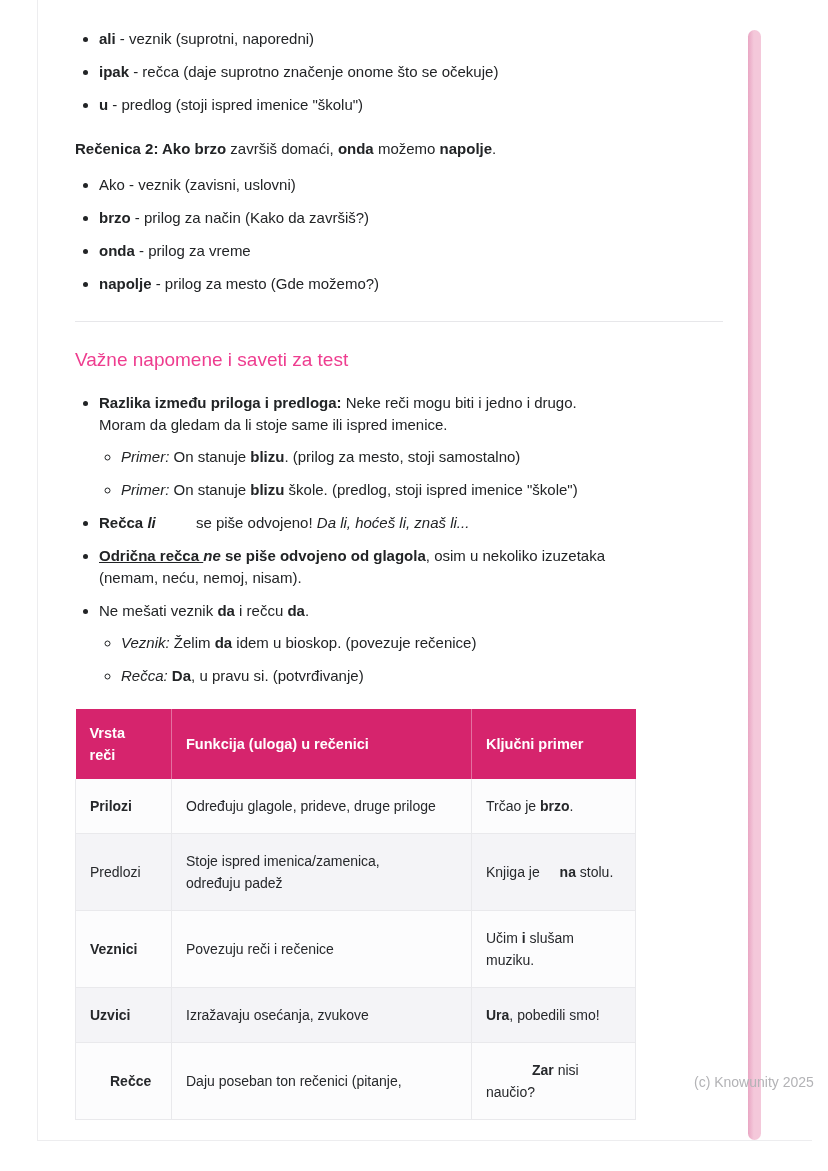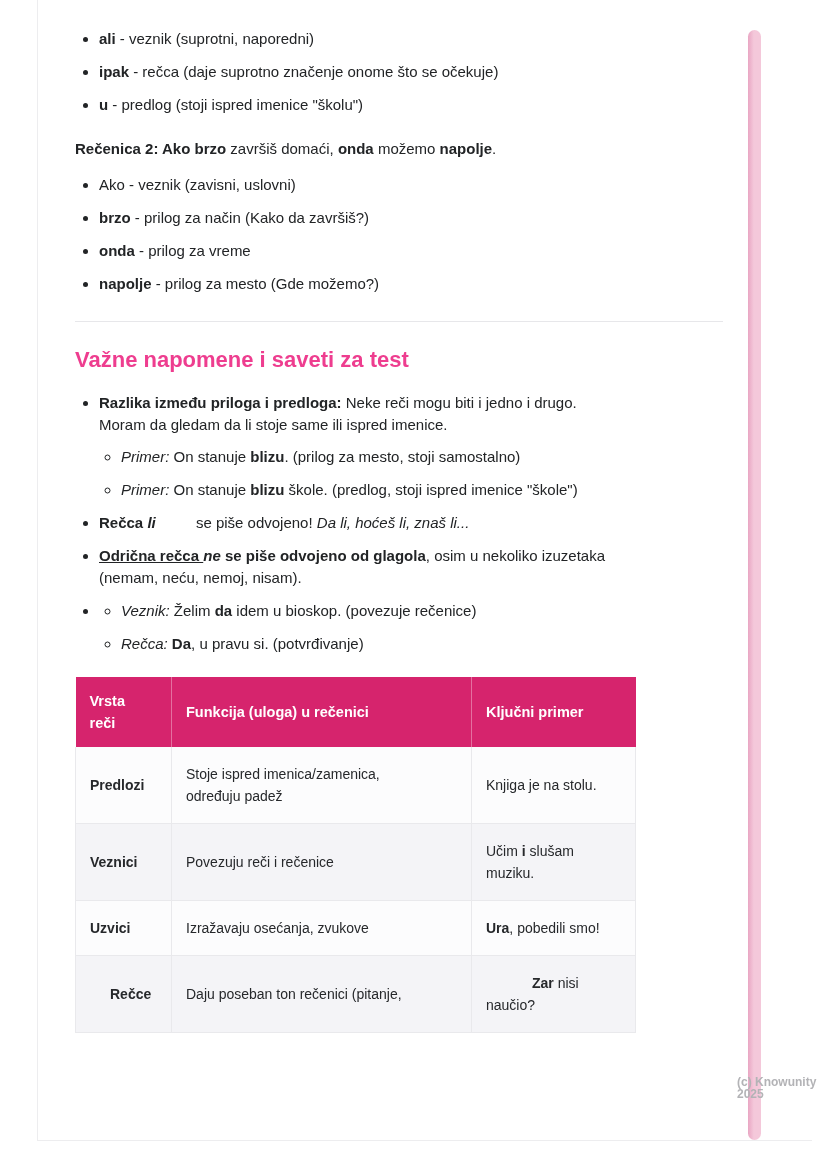--- a/index.html
+++ b/index.html
@@ -22,31 +22,31 @@
     font-family:"Liberation Sans", sans-serif;
     font-size:15px;line-height:22px;
   }
   .page-edge-left{position:absolute;left:37px;top:0;width:1px;height:1141px;background:#ededef;}
   .page-edge-bottom{position:absolute;left:37px;top:1140px;width:775px;height:1px;background:#ededef;}
   .accent-bar{
     position:absolute;left:748px;top:30px;width:13px;height:1110px;border-radius:7px;
     background:linear-gradient(90deg,var(--sidebar_pink_dark) 0%,var(--sidebar_pink_light) 45%,var(--sidebar_pink_light) 100%);
   }
   .watermark{
-    position:absolute;left:737px;top:1076px;z-index:5;
-    font-size:12px;line-height:12px;color:var(--watermark_gray);font-weight:bold;
+    position:absolute;left:694px;top:1076px;z-index:5;
+    font-size:14px;line-height:12px;color:var(--watermark_gray);
   }
   .content{position:absolute;left:75px;top:28px;width:648px;}
   ul.blist{margin:0;padding-left:24px;list-style:disc;}
   ul.blist > li{margin-bottom:11px;max-width:624px;}
   .li-text{white-space:pre-line;}
   .sentence{margin:22px 0 14px 0;white-space:pre-line;}
   hr.divider{border:none;border-top:1px solid var(--divider_gray);margin:26px 0 24px 0;}
   .section-heading{
-    color:var(--heading_pink);font-size:22px;line-height:28px;font-weight:700;
+    color:var(--heading_pink);font-size:19px;line-height:28px;font-weight:400;
     margin:0 0 18px 0;
   }
   ul.sublist{margin:10px 0 0 0;padding-left:22px;list-style:circle;}
   ul.sublist > li{margin-bottom:11px;}
   table.pos-table{
     border-collapse:collapse;table-layout:fixed;width:560px;margin-top:22px;
     font-size:14px;line-height:22px;
   }
   table.pos-table th{
     background:var(--table_header_bg);color:var(--table_header_text);
@@ -119,20 +119,21 @@
       </ul>
     </li>
     <li>
       <div class="li-text"><span style="font-weight: 700;">Rečca </span><span style="font-weight: 700; font-style: italic;">li</span><span style="font-weight: 400; padding-left: 36px;"> se piše odvojeno!</span><span> </span><span style="font-style: italic;">Da li, hoćeš li, znaš li...</span></div>
     </li>
     <li>
       <div class="li-text"><span style="font-weight: 700; text-decoration: underline;">Odrična rečca </span><span style="font-weight: 700; font-style: italic;">ne</span><span style="font-weight: 700;"> se piše odvojeno od glagola</span><span>, osim u nekoliko izuzetaka
 (nemam, neću, nemoj, nisam).</span></div>
     </li>
     <li>
+      <div class="li-text"><span>Ne mešati veznik </span><span style="font-weight: 700;">da</span><span> i rečcu </span><span style="font-weight: 700;">da</span><span>.</span></div>
       <ul class="sublist">
         <li>
             <div class="li-text"><span style="font-style: italic;">Veznik:</span><span> Želim </span><span style="font-weight: 700;">da</span><span> idem u bioskop. (povezuje rečenice)</span></div>
           </li>
         <li>
             <div class="li-text"><span style="font-style: italic;">Rečca:</span><span> </span><span style="font-weight: 700;">Da</span><span>, u pravu si. (potvrđivanje)</span></div>
           </li>
       </ul>
     </li>
   </ul>
@@ -146,24 +147,29 @@
     <thead>
       <tr>
         <th>Vrsta
 reči</th>
         <th>Funkcija (uloga) u rečenici</th>
         <th>Ključni primer</th>
       </tr>
     </thead>
     <tbody>
       <tr>
-        <td><span style="font-weight: 700;">Predlozi</span></td>
+        <td><span style="font-weight: 700;">Prilozi</span></td>
+        <td><span>Određuju glagole, prideve, druge priloge</span></td>
+        <td><span>Trčao je </span><span style="font-weight: 700;">brzo</span><span>.</span></td>
+      </tr>
+      <tr>
+        <td><span style="font-weight: 400;">Predlozi</span></td>
         <td><span>Stoje ispred imenica/zamenica,
 određuju padež</span></td>
-        <td><span>Knjiga je </span><span style="font-weight: 400;">na</span><span> stolu.</span></td>
+        <td><span>Knjiga je </span><span style="font-weight: 700; margin-left: 16px;">na</span><span> stolu.</span></td>
       </tr>
       <tr>
         <td><span style="font-weight: 700; text-align: center;">Veznici</span></td>
         <td><span>Povezuju reči i rečenice</span></td>
         <td><span>Učim </span><span style="font-weight: 700;">i</span><span> slušam
 muziku.</span></td>
       </tr>
       <tr>
         <td><span style="font-weight: 700;">Uzvici</span></td>
         <td><span>Izražavaju osećanja, zvukove</span></td>

